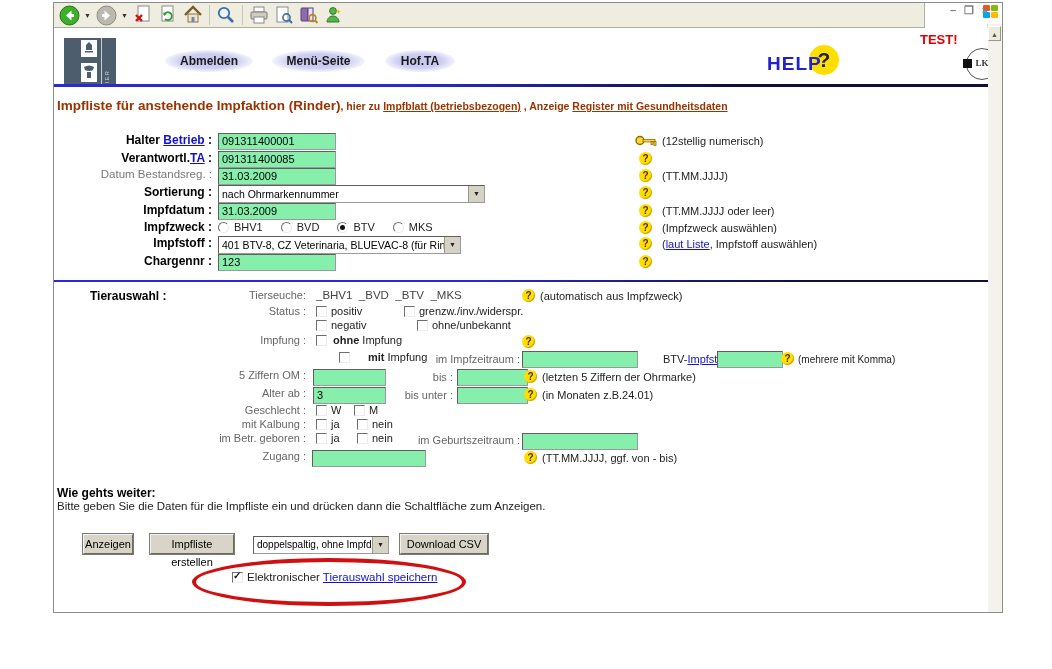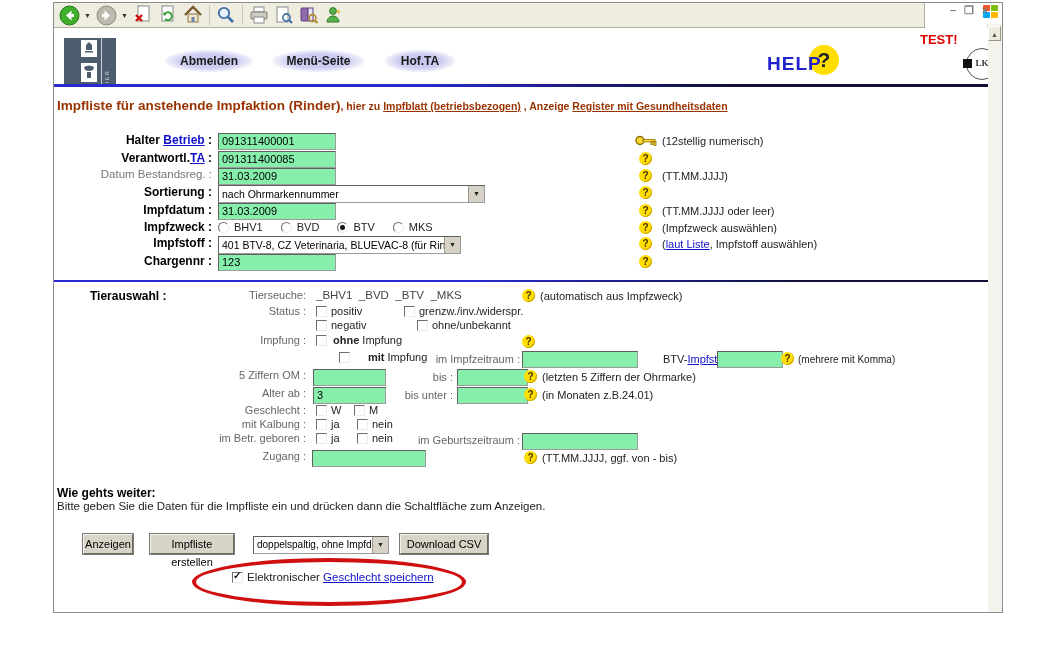--- a/index.html
+++ b/index.html
@@ -424,19 +424,19 @@
         <span class="selbtn">▼</span>
       </div>
       <div class="btn" style="left:346px;top:506px;width:88px;">Download CSV</div>
 
       <div class="ellipse" style="left:138px;top:530px;width:266px;height:40px;"></div>
       <div class="row" style="top:543px;">
         <span class="cbw" style="left:178px;">
           <span class="cb on">
               <span class="tick">✓</span>
             </span>
-          <span style="font-size:11.5px;"><span>Elektronischer </span><span class="link">Geschlecht speichern</span></span>
+          <span style="font-size:11.5px;"><span>Elektronischer </span><span class="link">Tierauswahl speichern</span></span>
         </span>
       </div>
 
     </div>
   </div>
 </div>
 
 </body></html>

